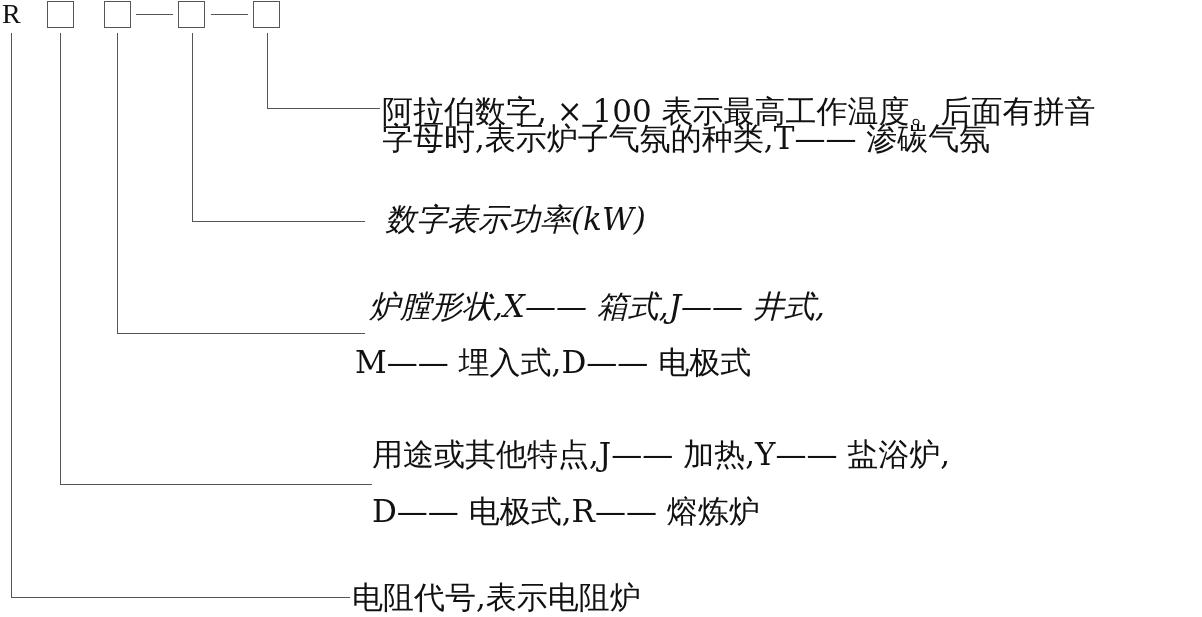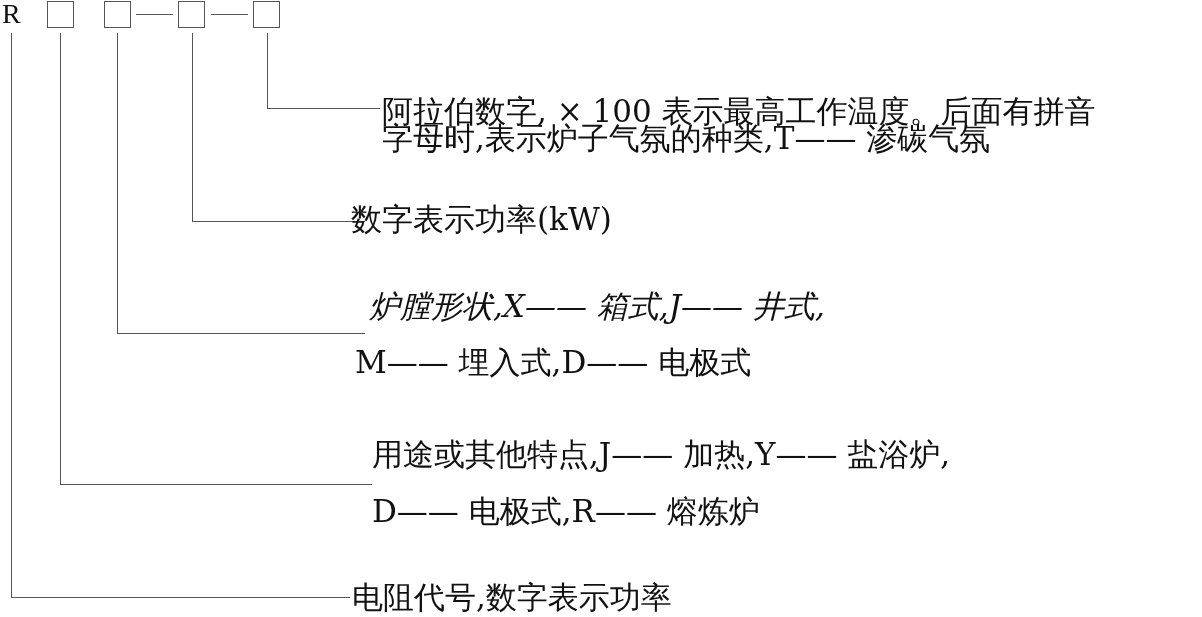--- a/index.html
+++ b/index.html
@@ -33,21 +33,21 @@
 
 <div class="hline" style="left:267px; top:108px; width:113px;"></div>
 <div class="hline" style="left:192px; top:221px; width:173px;"></div>
 <div class="hline" style="left:117px; top:333px; width:248px;"></div>
 <div class="hline" style="left:60px; top:484px; width:312px;"></div>
 <div class="hline" style="left:11px; top:597px; width:339px;"></div>
 
 <div class="text" style="left:382px; top:66px;margin-top:28px;">阿拉伯数字, × 100 表示最高工作温度。后面有拼音</div>
 <div class="text" style="left:382px; top:121px;text-align:right;">字母时,表示炉子气氛的种类,T—— 渗碳气氛</div>
 
-<div class="text" style="left:351px; top:202px;">数字表示功率(kW)</div>
+<div class="text" style="left:385px; top:202px;font-style:italic;">数字表示功率(kW)</div>
 
 <div class="text" style="left:369px; top:289px;font-style:italic;">炉膛形状,X—— 箱式,J—— 井式,</div>
 <div class="text" style="left:355px; top:345px;">M—— 埋入式,D—— 电极式</div>
 
 <div class="text" style="left:372px; top:437px;text-align:right;">用途或其他特点,J—— 加热,Y—— 盐浴炉,</div>
 <div class="text" style="left:372px; top:494px;">D—— 电极式,R—— 熔炼炉</div>
 
-<div class="text" style="left:352px; top:580px;">电阻代号,数字表示功率</div>
+<div class="text" style="left:352px; top:580px;">电阻代号,表示电阻炉</div>
 
 </body></html>

